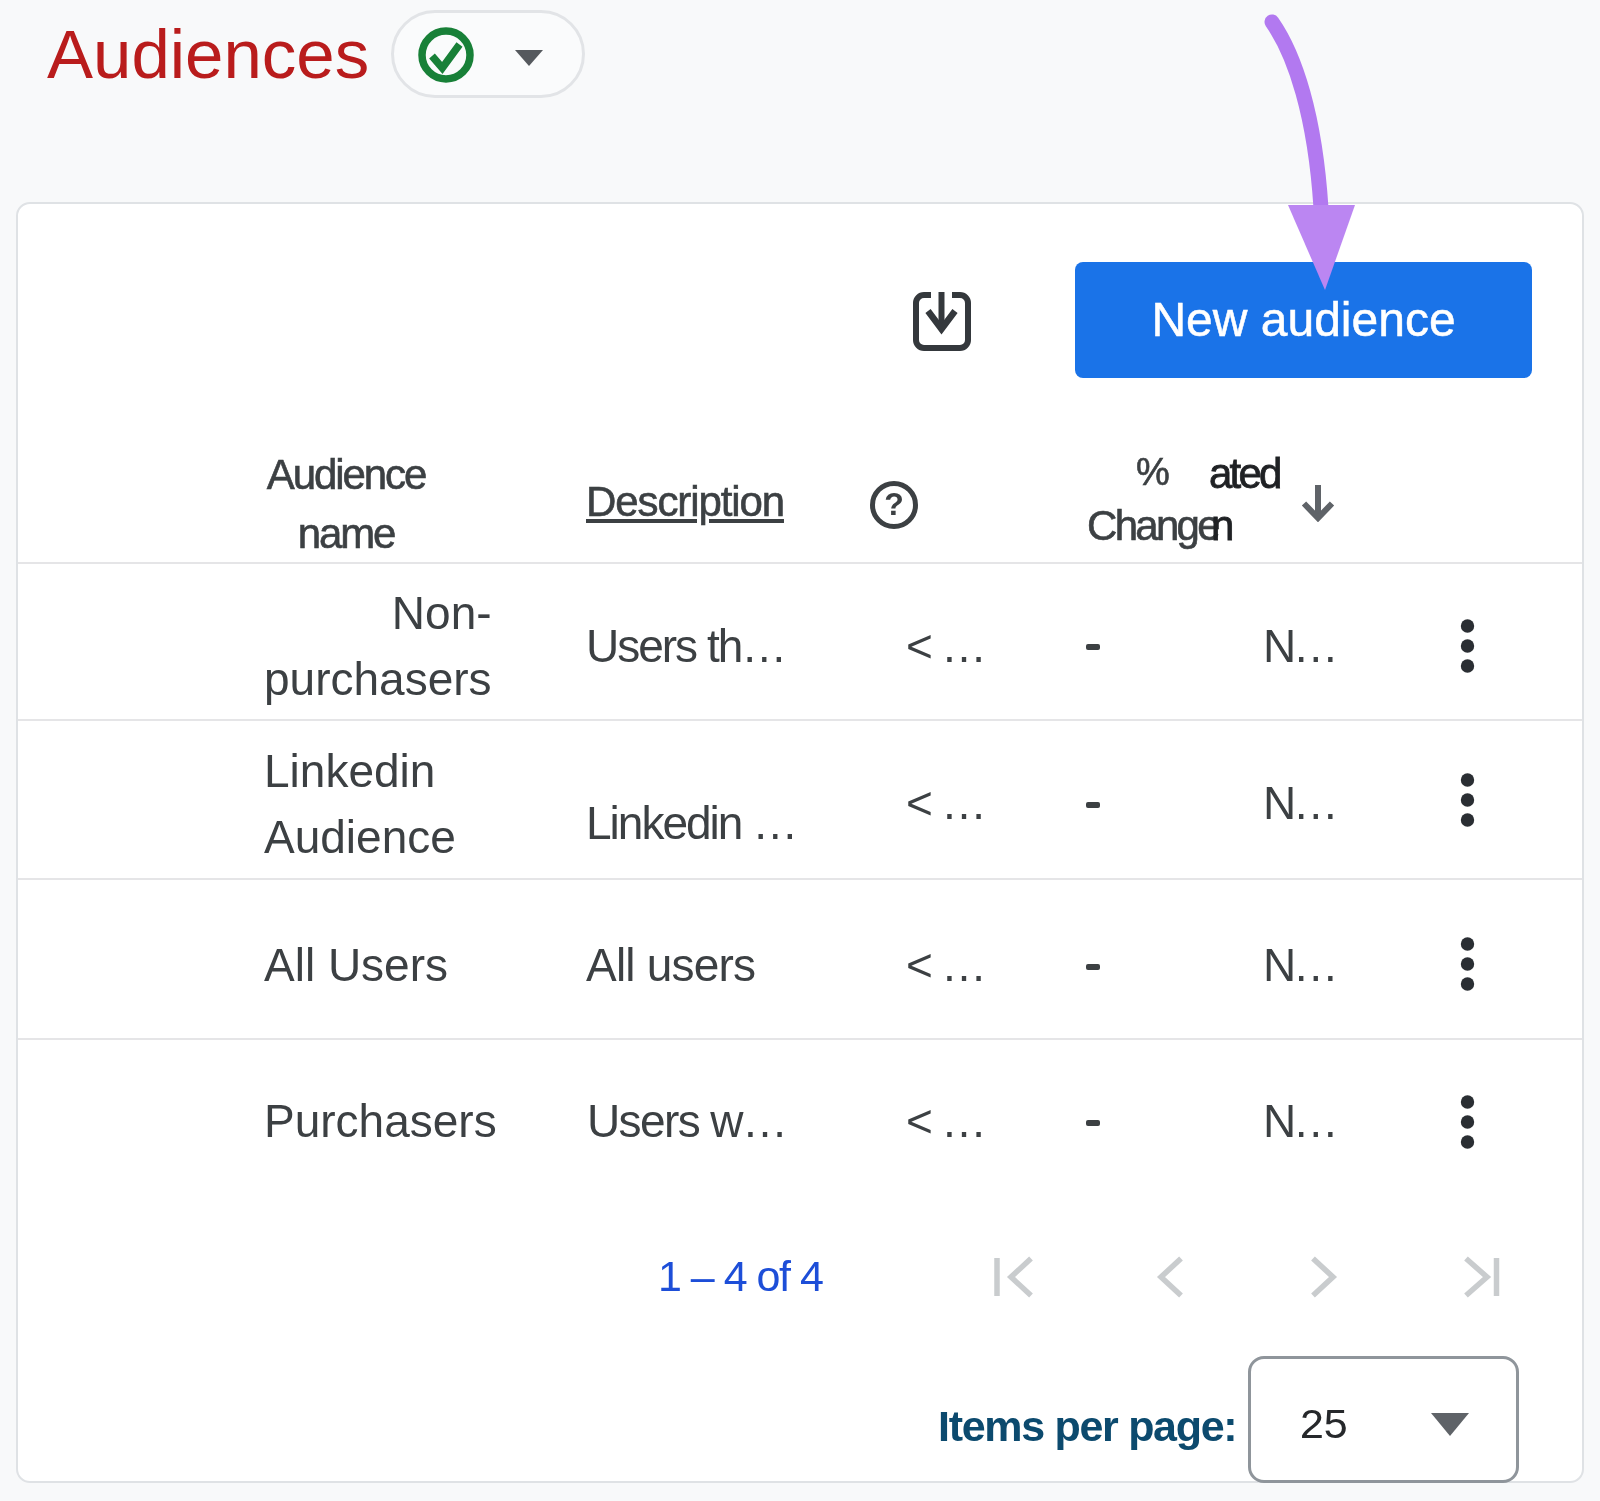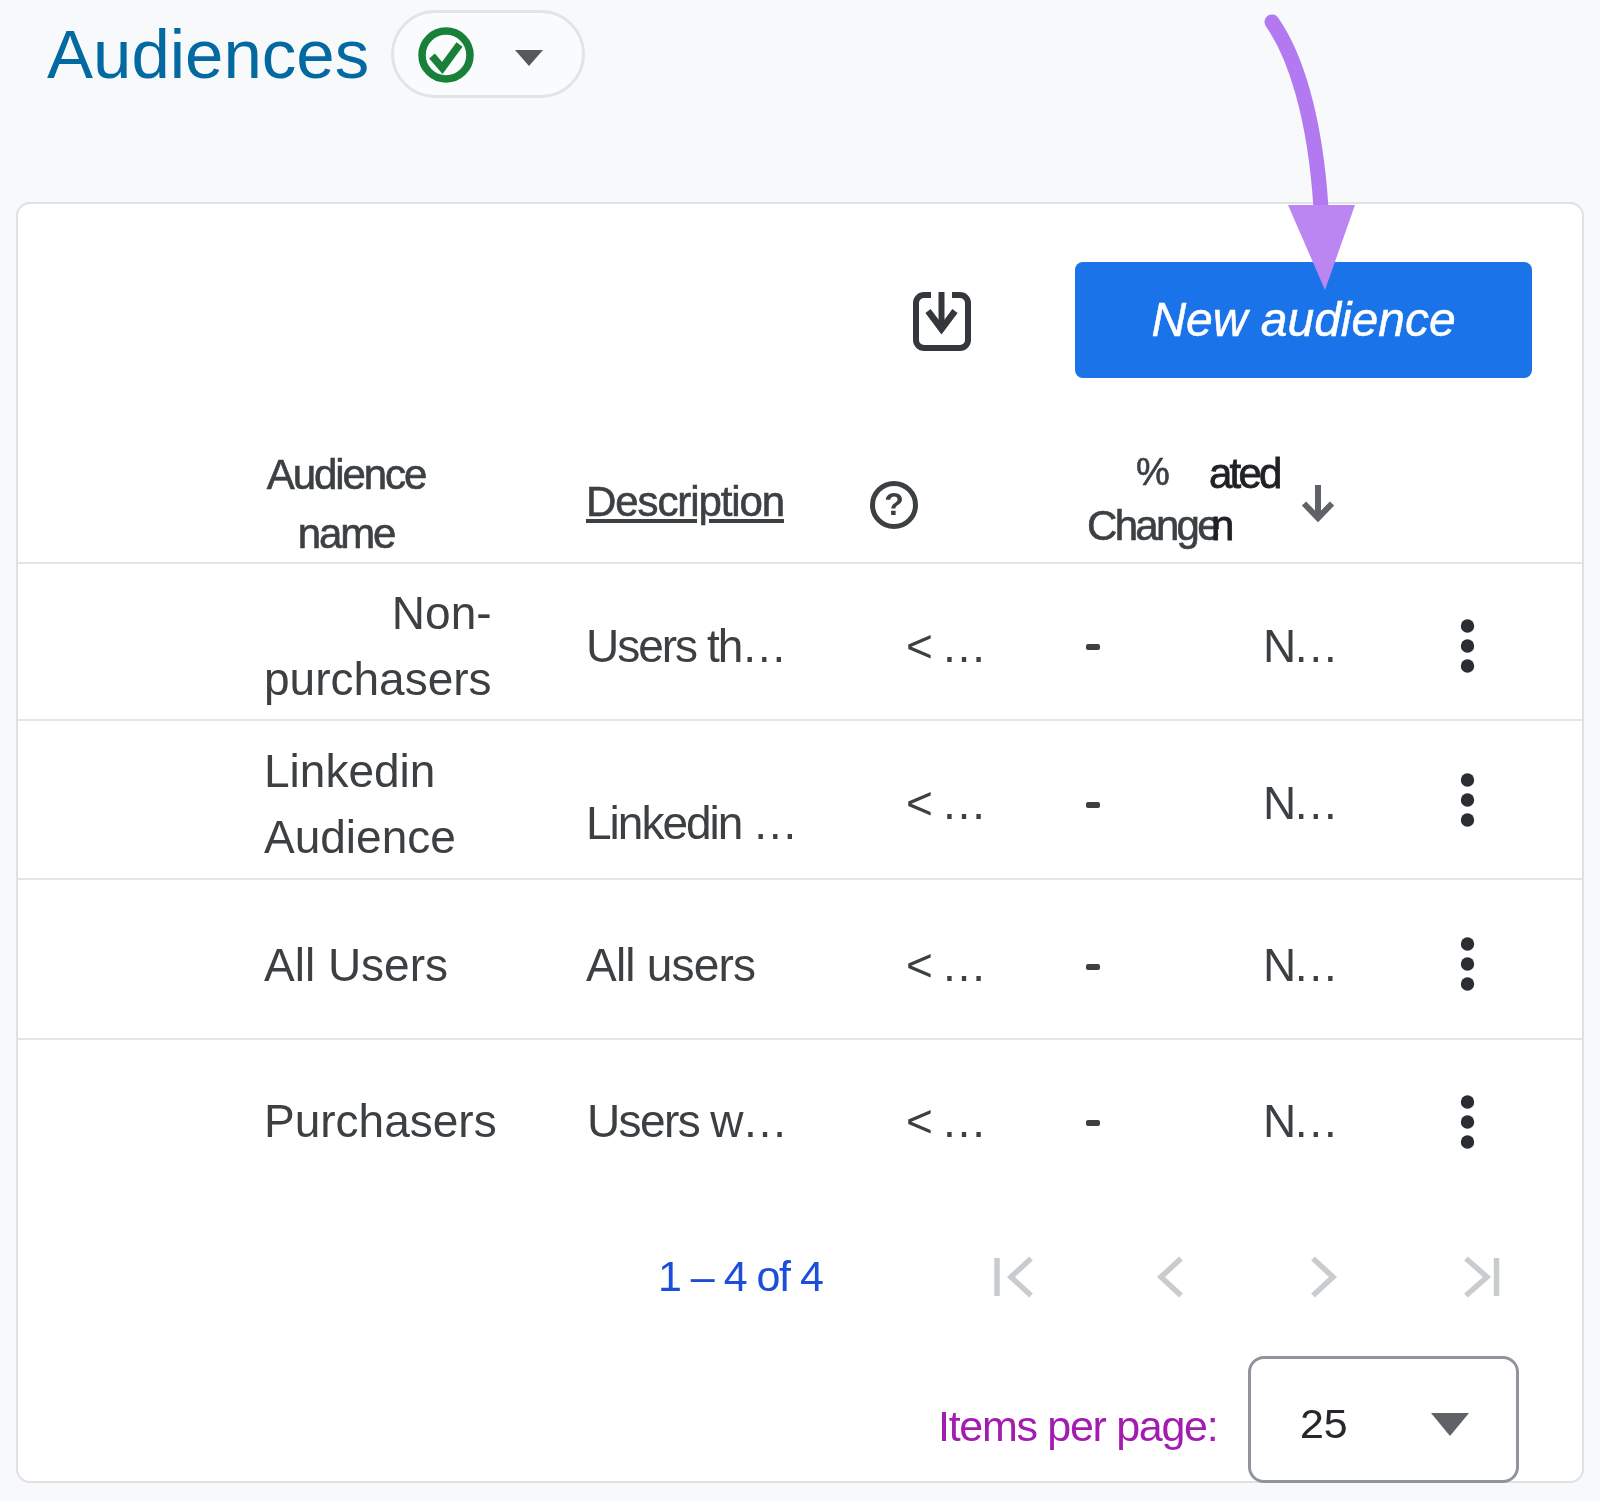--- a/index.html
+++ b/index.html
@@ -4,42 +4,42 @@
 <style>
 * { margin:0; padding:0; box-sizing:border-box; }
 html,body { width:1600px; height:1501px; background:#f8f9fa; font-family:"Liberation Sans",sans-serif; position:relative; overflow:hidden; }
 .abs { position:absolute; white-space:nowrap; }
 .t { font-size:46px; line-height:46px; color:#3c4043; }
 .h { font-size:42px; line-height:42px; letter-spacing:-2.1px; color:#3c4043; -webkit-text-stroke:0.6px #3c4043; }
 </style>
 </head>
 <body>
 
-<div class="abs" style="left:47px; top:20px; font-size:69px; line-height:69px; color:#0369a1;">Audiences</div>
+<div class="abs" style="left:47px; top:20px; font-size:69px; line-height:69px; color:#b91c1c;">Audiences</div>
 
 <div class="abs" style="left:391px; top:10px; width:194px; height:88px; border:3px solid #e2e4e7; border-radius:44px; background:#fafbfc;"></div>
 <svg class="abs" style="left:418px; top:27px;" width="56" height="56" viewBox="0 0 56 56">
   <circle cx="28" cy="28" r="24" fill="none" stroke="#188038" stroke-width="7.5"></circle>
   <path d="M14 29 L24.3 41 L41.5 17.5" fill="none" stroke="#188038" stroke-width="7.5" stroke-linecap="butt" stroke-linejoin="miter"></path>
 </svg>
 <svg class="abs" style="left:515px; top:50px;" width="30" height="18" viewBox="0 0 30 18">
   <polygon points="0,0 28,0 14,16" fill="#55595e"></polygon>
 </svg>
 
 <div class="abs" style="left:16px; top:202px; width:1568px; height:1281px; background:#ffffff; border:2px solid #dfe2e5; border-radius:14px;"></div>
 
 <svg class="abs" style="left:905px; top:284px;" width="72" height="72" viewBox="0 0 72 72">
   <rect x="11" y="11" width="52" height="53" rx="8" fill="none" stroke="#34383c" stroke-width="6"></rect>
   <rect x="26" y="5" width="21" height="12" fill="#ffffff"></rect>
   <path d="M36.5 8 V 45" stroke="#34383c" stroke-width="6" fill="none"></path>
   <path d="M23 27 L36.5 45 L50 27" stroke="#34383c" stroke-width="6.5" fill="none"></path>
 </svg>
 
 <div class="abs" style="left:1075px; top:262px; width:457px; height:116px; background:#1a73e8; border-radius:8px;"></div>
-<div class="abs" style="left:1075px; top:262px; width:457px; height:116px; color:#ffffff; font-size:48px; line-height:116px; text-align:center;font-style:italic; -webkit-text-stroke:0.5px #ffffff;">New audience</div>
+<div class="abs" style="left:1075px; top:262px; width:457px; height:116px; color:#ffffff; font-size:48px; line-height:116px; text-align:center; -webkit-text-stroke:0.5px #ffffff;">New audience</div>
 
 <svg class="abs" style="left:1240px; top:0px;" width="140" height="300" viewBox="0 0 140 300">
   <path d="M32 22 C 55 55, 75 115, 81 208" fill="none" stroke="#b279f0" stroke-width="15" stroke-linecap="round"></path>
   <polygon points="48,205 115,205 85,290" fill="#bb86f2"></polygon>
 </svg>
 
 <div class="abs h" style="left:186px; top:445px; width:320px; text-align:center; line-height:59px;">Audience<br>name</div>
 <div class="abs h" style="left:586px; top:481px; letter-spacing:-1.1px;text-decoration:underline;">Description</div>
 <svg class="abs" style="left:868px; top:479px;" width="52" height="52" viewBox="0 0 52 52">
   <circle cx="26" cy="26" r="21.5" fill="none" stroke="#3c4043" stroke-width="5"></circle>
@@ -116,18 +116,18 @@
   <path d="M25 4.5 L5 23 L25 41.5" stroke="#c9ccce" stroke-width="5.5" fill="none"></path>
 </svg>
 <svg class="abs" style="left:1308px; top:1254px;" width="30" height="46" viewBox="0 0 30 46">
   <path d="M5 4.5 L25 23 L5 41.5" stroke="#c9ccce" stroke-width="5.5" fill="none"></path>
 </svg>
 <svg class="abs" style="left:1461px; top:1254px;" width="45" height="46" viewBox="0 0 45 46">
   <path d="M5 4.5 L26 23 L5 41.5" stroke="#c9ccce" stroke-width="5.5" fill="none"></path>
   <path d="M35.5 4 V 42" stroke="#c9ccce" stroke-width="5.5" fill="none"></path>
 </svg>
 
-<div class="abs" style="left:938px; top:1405px; font-size:43px; line-height:43px; letter-spacing:-1.3px; color:#a21caf;">Items per page:</div>
+<div class="abs" style="left:938px; top:1405px; font-size:43px; line-height:43px; letter-spacing:-1.3px; color:#0c4a6e;font-weight:bold;">Items per page:</div>
 <div class="abs" style="left:1248px; top:1356px; width:271px; height:127px; border:3px solid #8f959b; border-radius:16px; background:#fff;"></div>
 <div class="abs" style="left:1299px; top:1405px; font-size:43px; line-height:43px; letter-spacing:-2px; color:#26282b;font-family:Liberation Mono, monospace;">25</div>
 <svg class="abs" style="left:1431px; top:1413px;" width="38" height="24" viewBox="0 0 38 24">
   <polygon points="0,0 38,0 19,23" fill="#5f6368"></polygon>
 </svg>
 
 </body></html>

